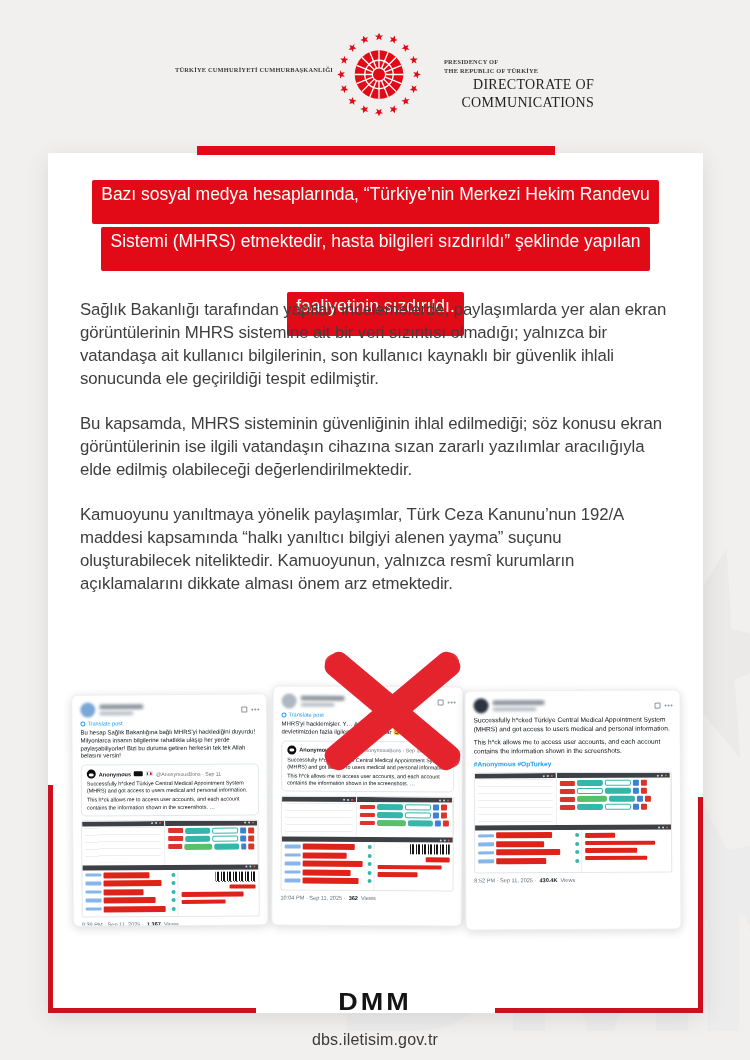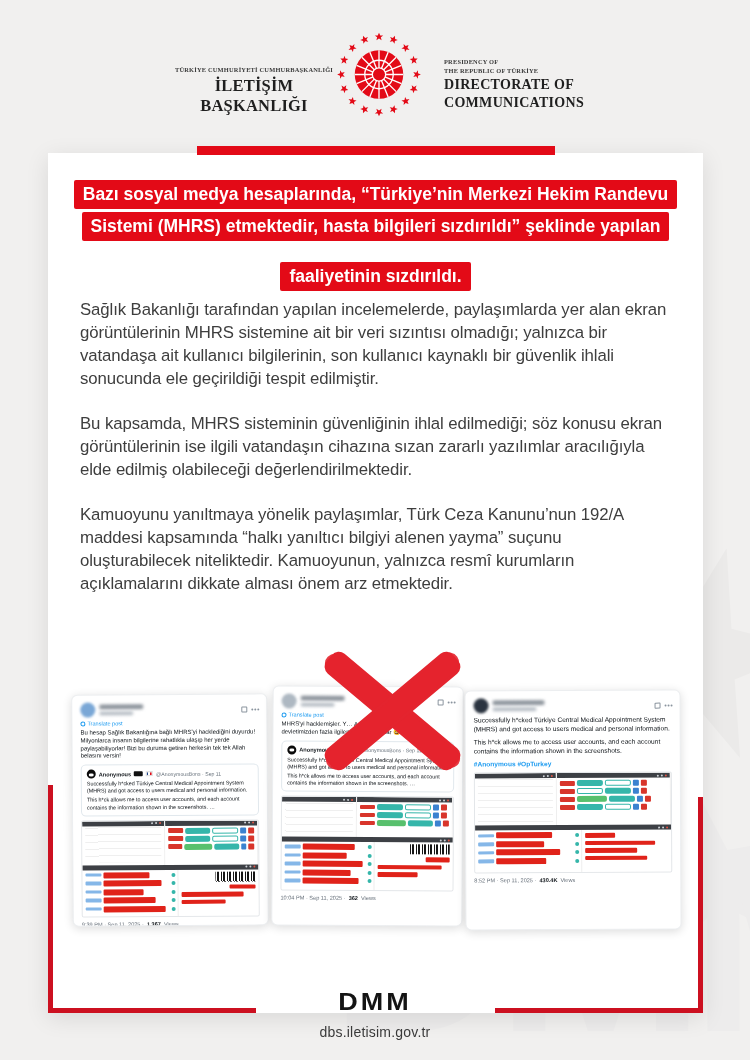--- a/index.html
+++ b/index.html
@@ -13,37 +13,37 @@
   .wm-star1 { left:590px; top:545px; width:220px; height:220px; transform:rotate(14deg); }
   .wm-star2 { left:640px; top:800px; width:150px; height:150px; transform:rotate(-10deg); background:#edecec; }
   .wm-dmm { left:330px; top:820px; font-size:250px; font-weight:900; letter-spacing:-14px; color:#edecec; line-height:1; }
 
   
   .hdr-left { position:absolute; left:168px; top:66px; width:172px; text-align:center; z-index:1; }
   .hdr-left .sm { font-size:6.4px; font-weight:bold; letter-spacing:.2px; color:#3c3c3c; font-family:"Liberation Serif",serif; }
   .hdr-left .lg { font-size:16.5px; font-weight:bold; color:#1f1f1f; font-family:"Liberation Serif",serif; margin-top:3px; letter-spacing:.2px; }
   .hdr-right { position:absolute; left:444px; top:58px; width:150px; z-index:1; }
   .hdr-right .sm { font-size:6.4px; font-weight:bold; color:#3c3c3c; font-family:"Liberation Serif",serif; letter-spacing:.2px; line-height:1.35; }
-  .hdr-right .lg { font-size:14px; font-weight:bold; color:#1f1f1f; font-family:"Liberation Serif",serif; line-height:1.12; letter-spacing:.3px; margin-top:2px; }
+  .hdr-right .lg { font-size:14px; font-weight:normal; color:#1f1f1f; font-family:"Liberation Serif",serif; line-height:1.12; letter-spacing:.3px; margin-top:2px;text-align:right; }
   .emblem { position:absolute; left:337px; top:31px; z-index:1; }
 
   
   .card { position:absolute; left:48px; top:153px; width:655px; height:860px; background:#ffffff;
           box-shadow:0 5px 22px rgba(0,0,0,.10); z-index:1; }
   .accent-top { position:absolute; left:197px; top:146px; width:358px; height:9px; background:#e30a17; z-index:2; }
   .frame { position:absolute; background:#cc1020; z-index:2; }
   .frame.lv { left:48px;  top:785px;  width:5px;   height:228px; }
   .frame.blh{ left:48px;  top:1008px; width:208px; height:5px; }
   .frame.rv { left:698px; top:797px;  width:5px;   height:216px; }
   .frame.brh{ left:495px; top:1008px; width:208px; height:5px; }
 
   
   .headline { position:absolute; left:48px; top:178px; width:655px; text-align:center; z-index:3; }
-  .hl-line { display:inline-block; background:#e30a17; color:#fff; font-weight:bold; font-size:17.5px;
-             line-height:1.16; padding:4px 9px 5px; margin:1.5px 0; border-radius:2px; }
+  .hl-line { display:inline-block; background:#e30a17; color:#fff; font-weight:normal; font-size:17.5px;
+             line-height:1.16; padding:4px 9px 20px; margin:1.5px 0; border-radius:2px; }
 
   
   .bodytext { position:absolute; left:80px; top:298px; width:594px; z-index:3; color:#3e3e3e;
               font-size:16.8px; line-height:1.37; letter-spacing:-.1px; }
   .bodytext p { margin-bottom:22px; }
 
   
   .tweet { position:absolute; background:#fff; border:1px solid #eceef0; border-radius:6px;
            box-shadow:0 2px 10px rgba(0,0,0,.14); padding:7px 8px; overflow:hidden; z-index:3; }
   .tw1 { left:72px;  top:694px; width:196px; height:232px; transform:rotate(-.4deg); }
@@ -103,34 +103,33 @@
   
   .redx { position:absolute; left:310px; top:628px; width:165px; height:165px; z-index:5; }
   .redx .stroke { position:absolute; left:0; right:0; top:70px; height:26px; background:#e4242e; border-radius:9px; }
   .redx .s1 { transform:rotate(40deg) }
   .redx .s2 { transform:rotate(-40deg) }
   .redx .s1::after,.redx .s2::after { content:""; position:absolute; inset:3px -2px; background:#e4242e; border-radius:10px; transform:skewX(-6deg); opacity:.9; }
 
   
   .dmm { position:absolute; left:0; top:987px; width:750px; text-align:center; z-index:4; }
   .dmm-logo { font-size:27px; font-weight:900; letter-spacing:3px; color:#141414; transform:scaleY(.92); }
-  .dmm-url { font-size:14px; color:#3a3a3a; margin-top:6px; letter-spacing:.2px; }
+  .dmm-url { font-size:16px; color:#3a3a3a; margin-top:13px; letter-spacing:.2px; }
 </style>
 </head>
 <body>
 
 <div class="page">
 
   <div class="wm wm-star wm-star1"></div>
   <div class="wm wm-star wm-star2"></div>
   <div class="wm wm-dmm">DMM</div>
 
   <div class="hdr-left">
     <div class="sm">TÜRKİYE CUMHURİYETİ CUMHURBAŞKANLIĞI</div>
-    <div class="lg">İLETİŞİM BAŞKANLIĞI</div>
   </div>
 
   <svg class="emblem" width="84" height="92" viewBox="0 0 100 110">
     <g fill="#e30a17">
       <g id="ring" transform="translate(50,52)">
         <g id="st">
             <polygon points="0,-5 1.5,-1.6 5,-1.6 2.2,0.6 3.1,4 0,1.9 -3.1,4 -2.2,0.6 -5,-1.6 -1.5,-1.6" transform="translate(0,-45)"></polygon>
           </g>
         <use href="#st" transform="rotate(22.5)"></use>
           <use href="#st" transform="rotate(45)"></use>

